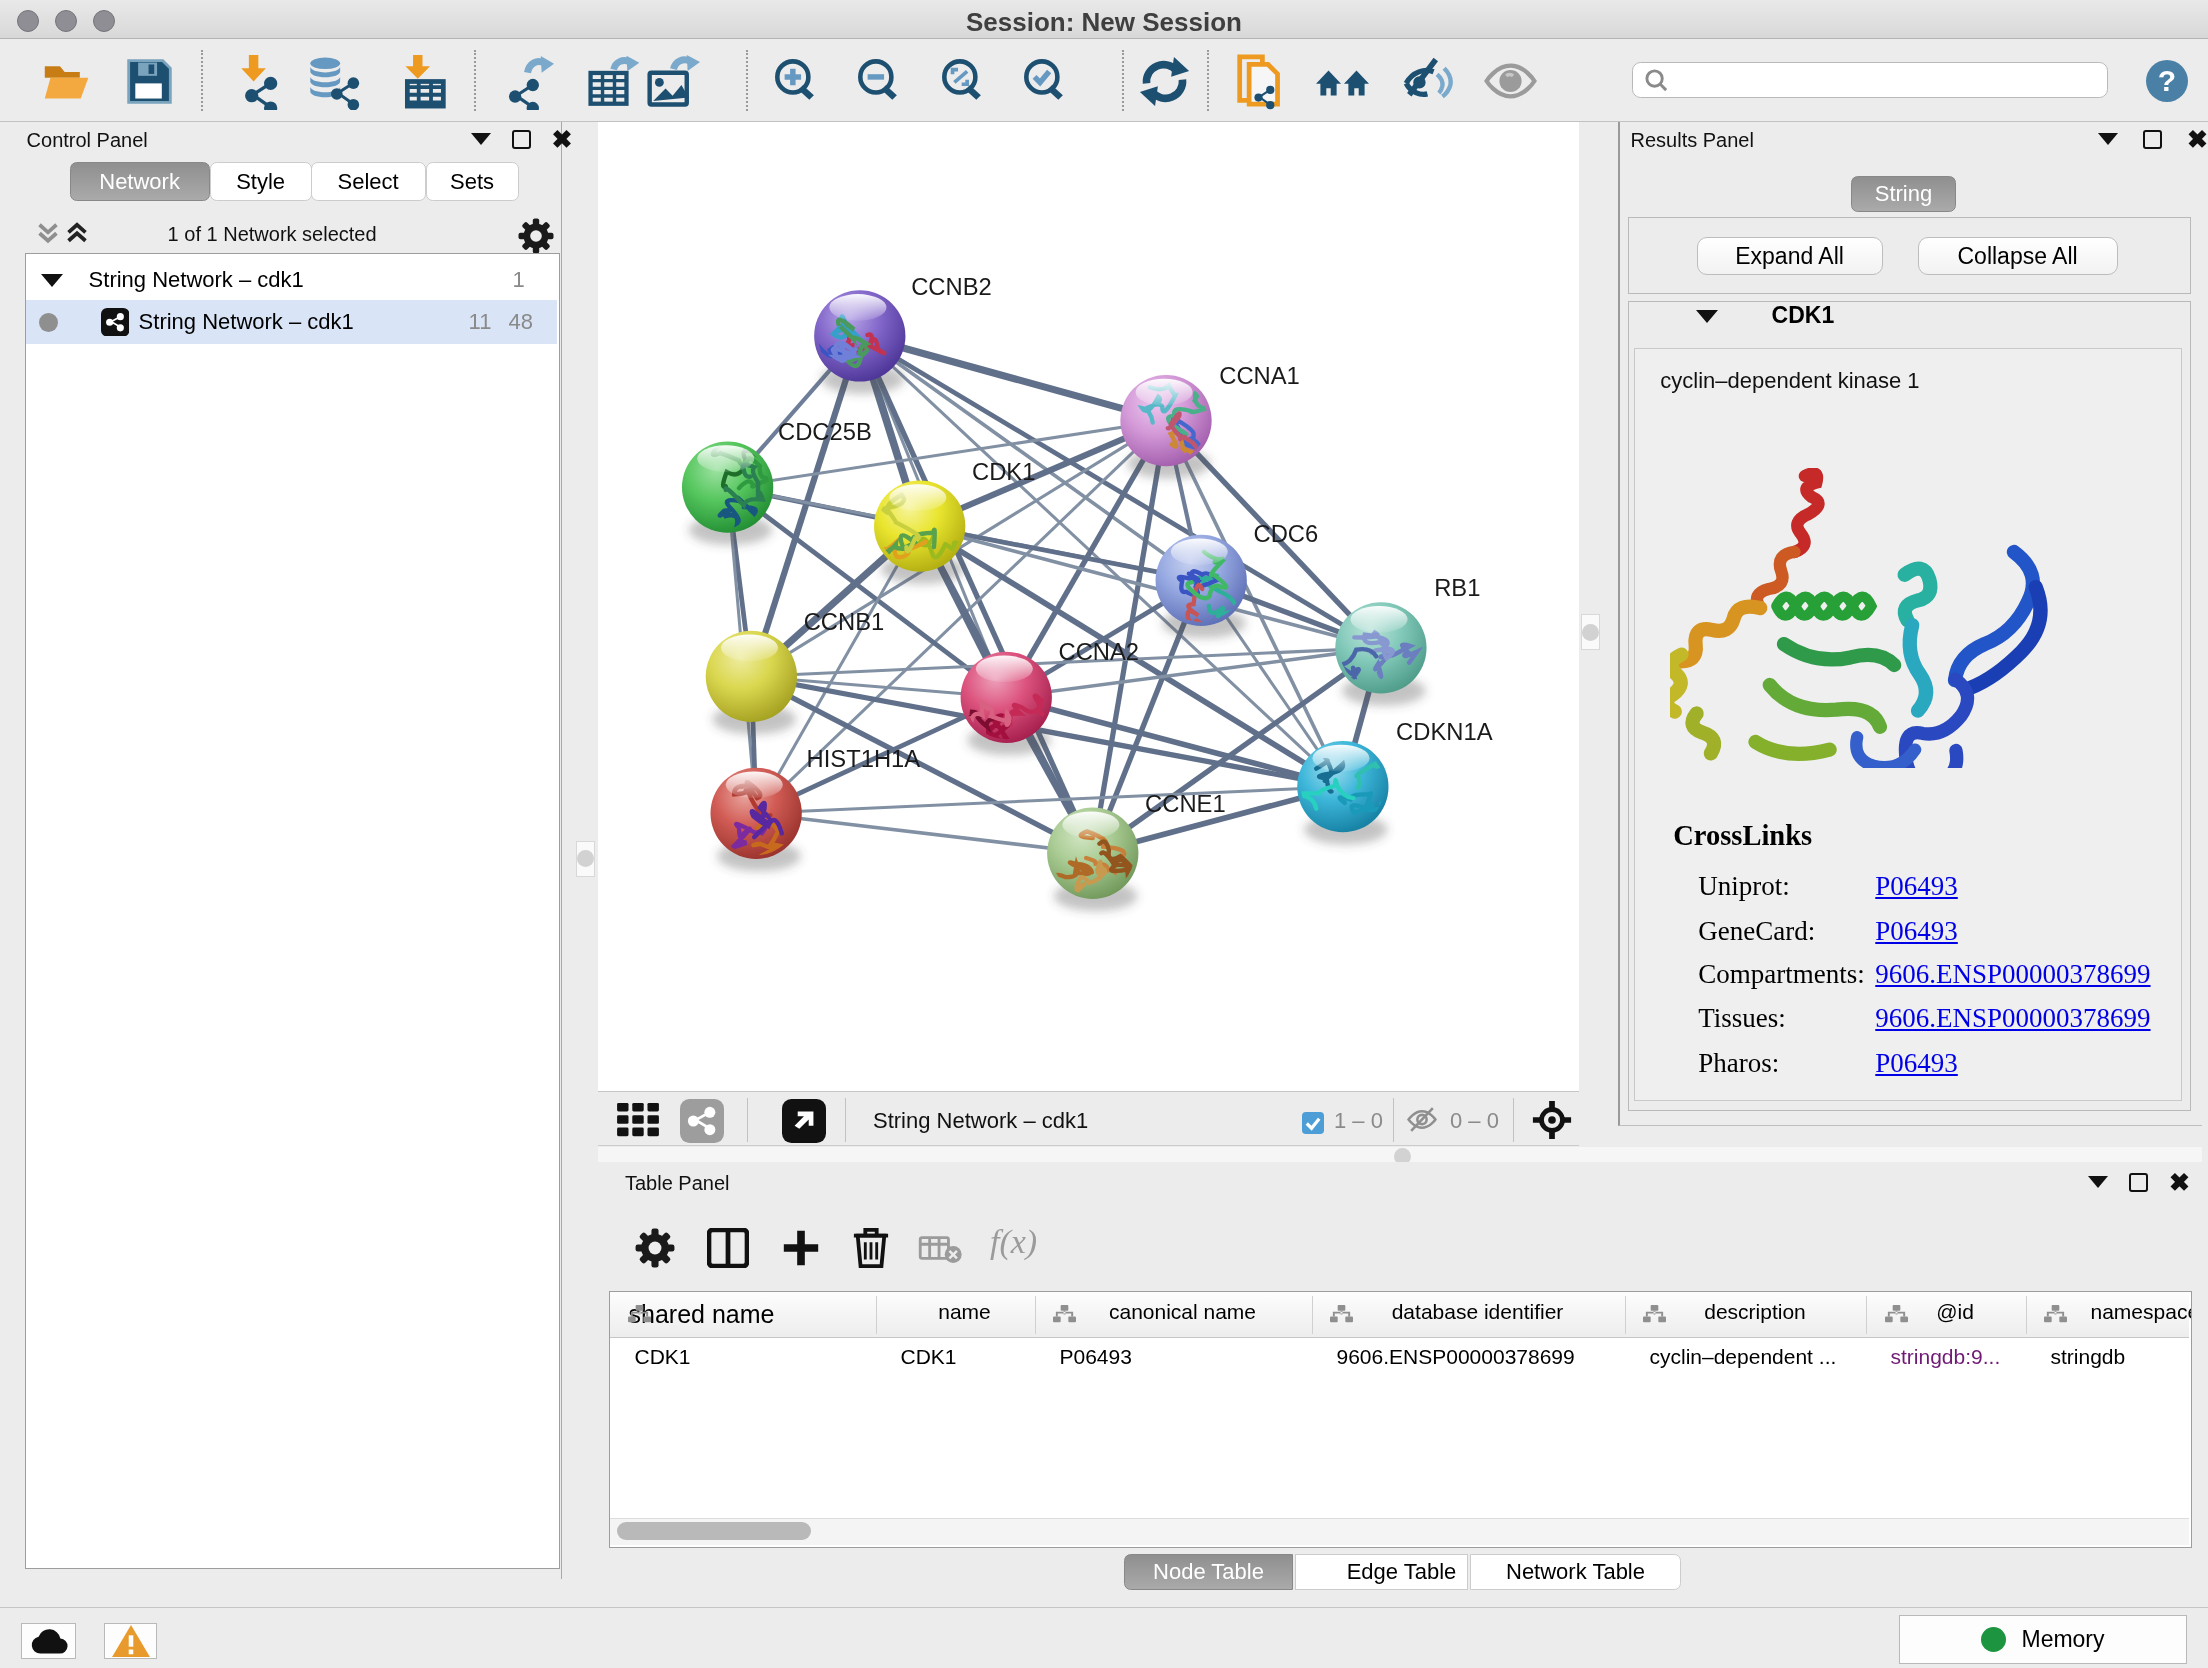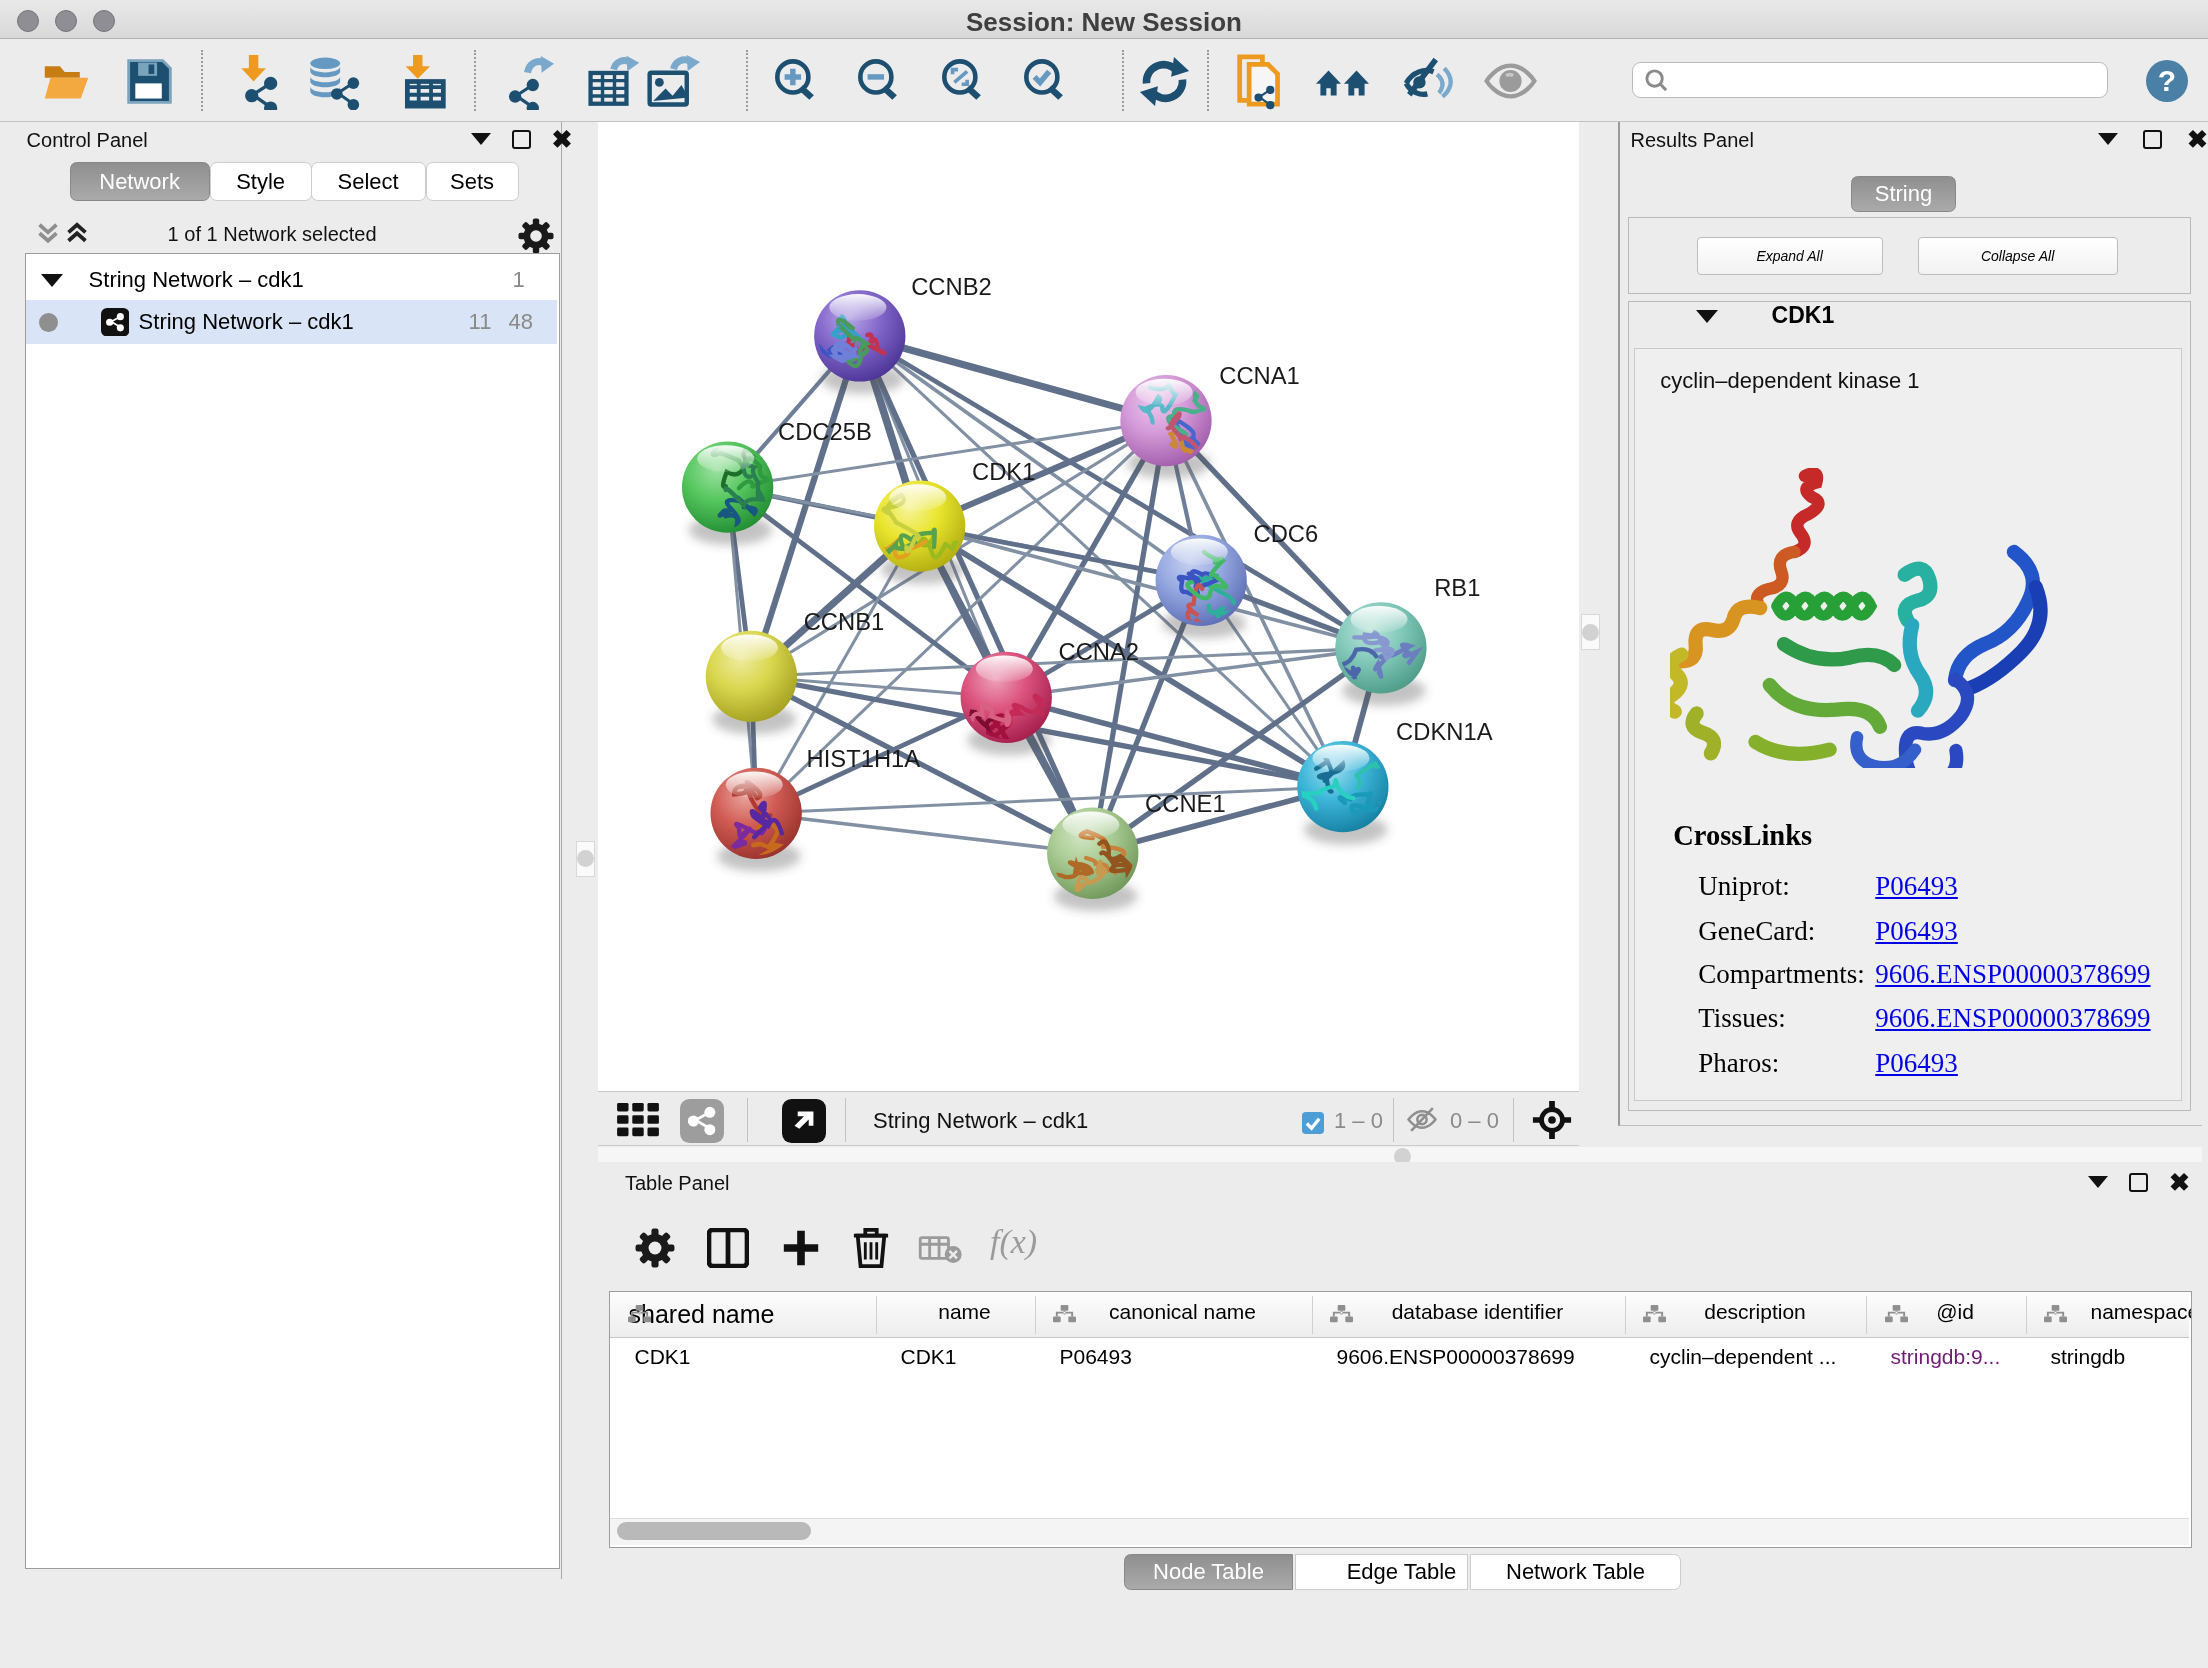--- a/index.html
+++ b/index.html
@@ -12,21 +12,21 @@
 .ticon{top:0;height:82px;display:flex;align-items:center;justify-content:center;}
 #searchbox{left:1632px;top:22px;width:476px;height:36px;background:#fff;border:1.9px solid #b9b9b9;border-radius:8.6px;}
 #searchbox svg{margin:4.8px 0 0 11.4px;}
 .paneltitle{font-size:20px;color:#111;}
 .pctl{display:flex;align-items:center;gap:21px;}
 .tri{width:0;height:0;border-left:10.5px solid transparent;border-right:10.5px solid transparent;border-top:12.4px solid #111;}
 .sq{width:19px;height:19px;border:2.9px solid #111;border-radius:2.9px;}
 .xx{font-size:25px;font-weight:bold;color:#111;line-height:19px;}
 .tab{height:39px;background:#fff;border:1px solid #ccc;border-radius:6.7px;display:flex;align-items:center;justify-content:center;font-size:22px;color:#000;}
 .tabsel{background:linear-gradient(#8f8f8f,#aaaaaa);color:#fff;border:1px solid #888;}
-.btn{background:linear-gradient(#ffffff,#f2f2f2);border:1px solid #bdbdbd;border-radius:4px;display:flex;align-items:center;justify-content:center;font-size:14px;color:#000;font-style:italic;}
+.btn{background:linear-gradient(#ffffff,#f2f2f2);border:1px solid #bdbdbd;border-radius:10px;display:flex;align-items:center;justify-content:center;font-size:23px;color:#000;}
 a.lnk{color:#0000e6;}
 </style></head><body>
 <div id="win">
 <div class="abs" id="titlebar">
 <div class="abs tl" style="left:17px;"></div>
       <div class="abs tl" style="left:55px;"></div>
       <div class="abs tl" style="left:93px;"></div>
 <div class="abs" id="title">Session: New Session</div>
 </div>
 <div class="abs" id="toolbar">
@@ -783,13 +783,28 @@
         <div class="abs" style="left:1040px;top:53px;font-size:21px;color:#000;white-space:nowrap;">cyclin–dependent ...</div>
         <div class="abs" style="left:1281px;top:53px;font-size:21px;color:#701a75;white-space:nowrap;">stringdb:9...</div>
         <div class="abs" style="left:1441px;top:53px;font-size:21px;color:#000;white-space:nowrap;">stringdb</div>
         <div class="abs" style="left:0;top:226px;width:1579px;height:27px;background:#f4f4f4;border-top:1px solid #ddd;"></div>
         <div class="abs" style="left:7.6px;top:230px;width:194px;height:18px;border-radius:9.5px;background:#b9b9b9;"></div>
       </div>
     </div>
     <div class="abs tab tabsel" style="left:1124px;top:1554px;width:169px;height:36px;border-radius:6.7px 0 0 6.7px;">Node Table</div>
     <div class="abs tab" style="left:1295px;top:1554px;width:173px;height:36px;border-radius:0;padding-left:40px;">Edge Table</div>
     <div class="abs tab" style="left:1470px;top:1554px;width:211px;height:36px;border-radius:0 6.7px 6.7px 0;">Network Table</div>
+    <div class="abs" style="left:0;top:1607px;width:2208px;height:61px;background:#ececec;border-top:1.9px solid #c6c6c6;">
+      <div class="abs" style="left:21px;top:15px;width:55px;height:36px;background:#fdfdfd;border:1.9px solid #b9b9b9;display:flex;align-items:center;justify-content:center;">
+        <svg width="40" height="28.5" viewBox="0 0 42 30">
+          <path d="M12 28a9 9 0 0 1-2-17.8A12 12 0 0 1 33 12a8 8 0 0 1-1 16z" fill="#111"></path>
+        </svg>
+      </div>
+      <div class="abs" style="left:104px;top:15px;width:53px;height:36px;background:#fdfdfd;border:1.9px solid #b9b9b9;display:flex;align-items:center;justify-content:center;">
+        <svg width="42" height="36" viewBox="0 0 44 38">
+          <path d="M22 2 42 36H2z" fill="#e89b2c"></path>
+          <rect x="19.6" y="13" width="4.8" height="12" fill="#fff"></rect>
+          <rect x="19.6" y="28" width="4.8" height="5" fill="#fff"></rect>
+        </svg>
+      </div>
+      <div class="abs" style="left:1899px;top:6.7px;width:288px;height:49px;background:#fdfdfd;border:1.9px solid #b9b9b9;display:flex;align-items:center;justify-content:center;gap:15px;font-size:23px;color:#000;"><span style="width:25px;height:25px;border-radius:50%;background:#1c9440;display:inline-block;"></span>Memory</div>
+    </div>
   </div>
 
 </body></html>

